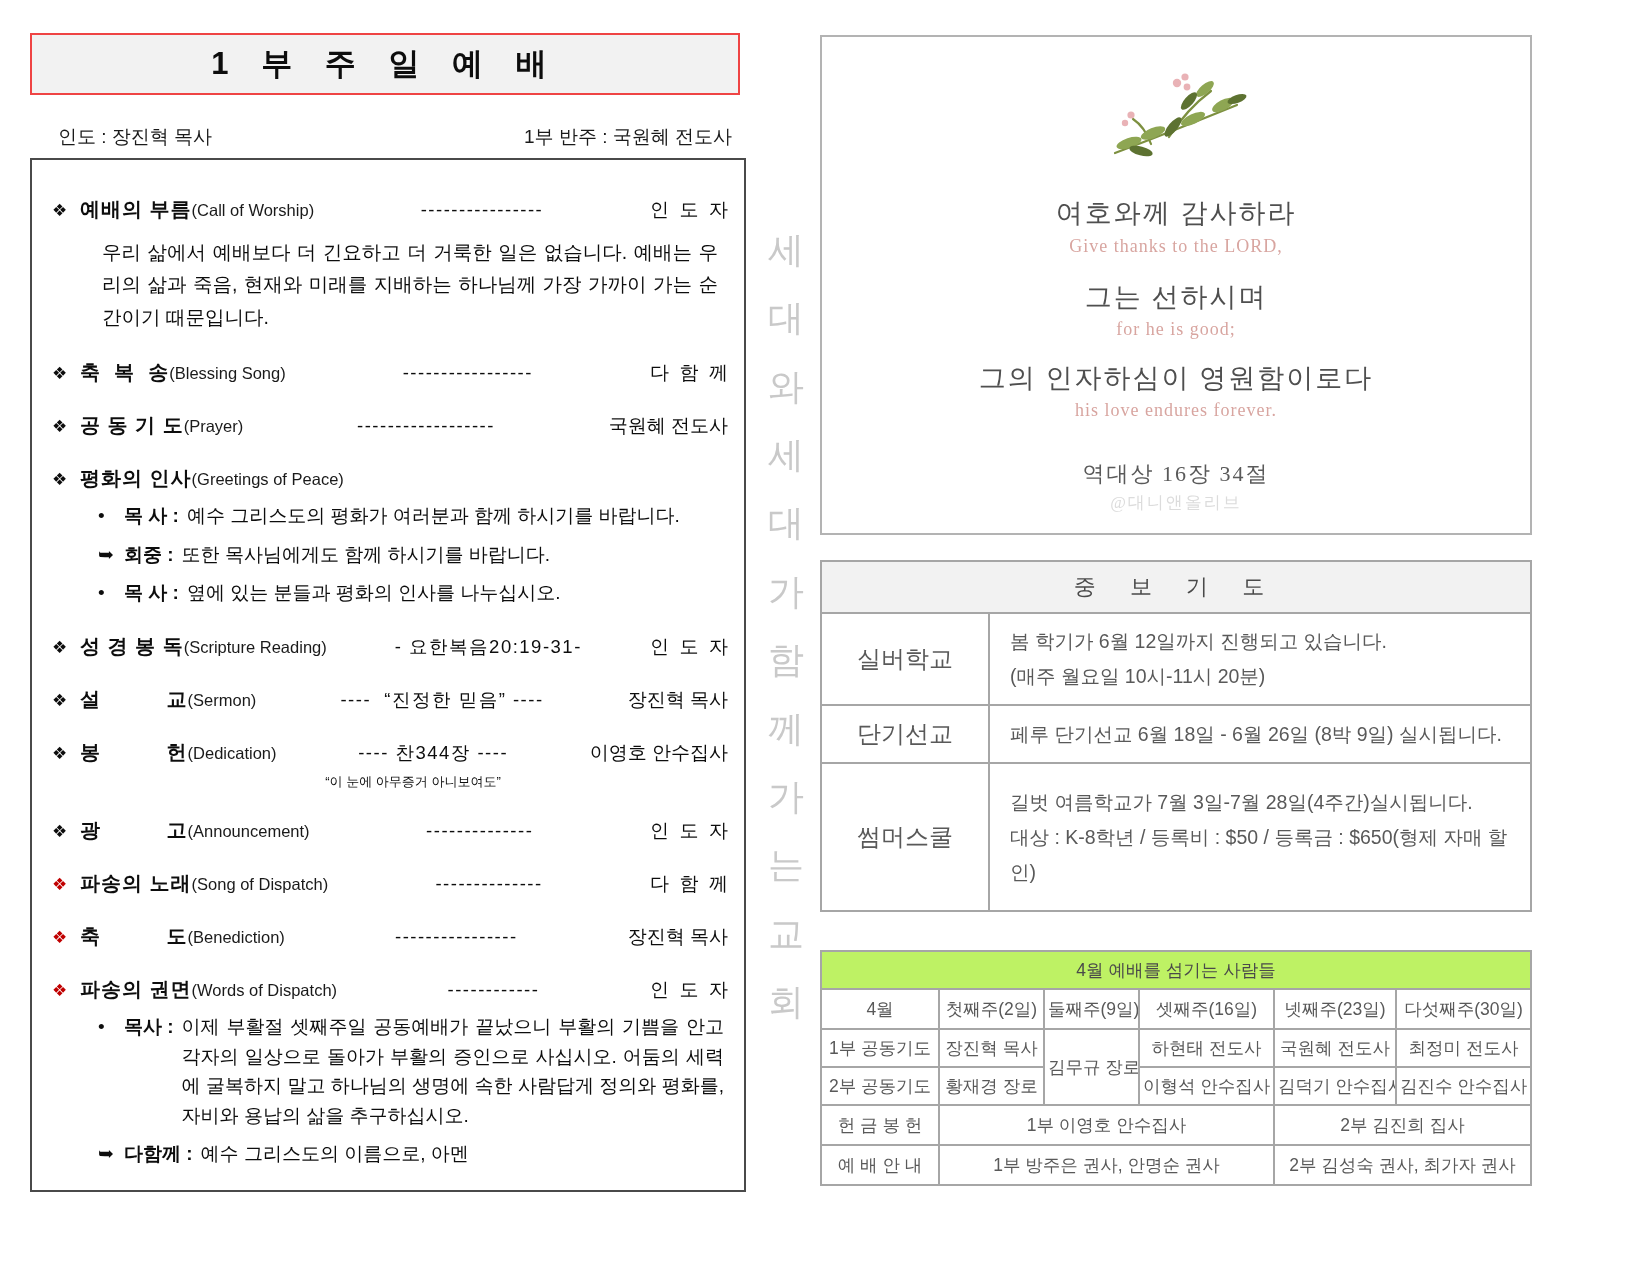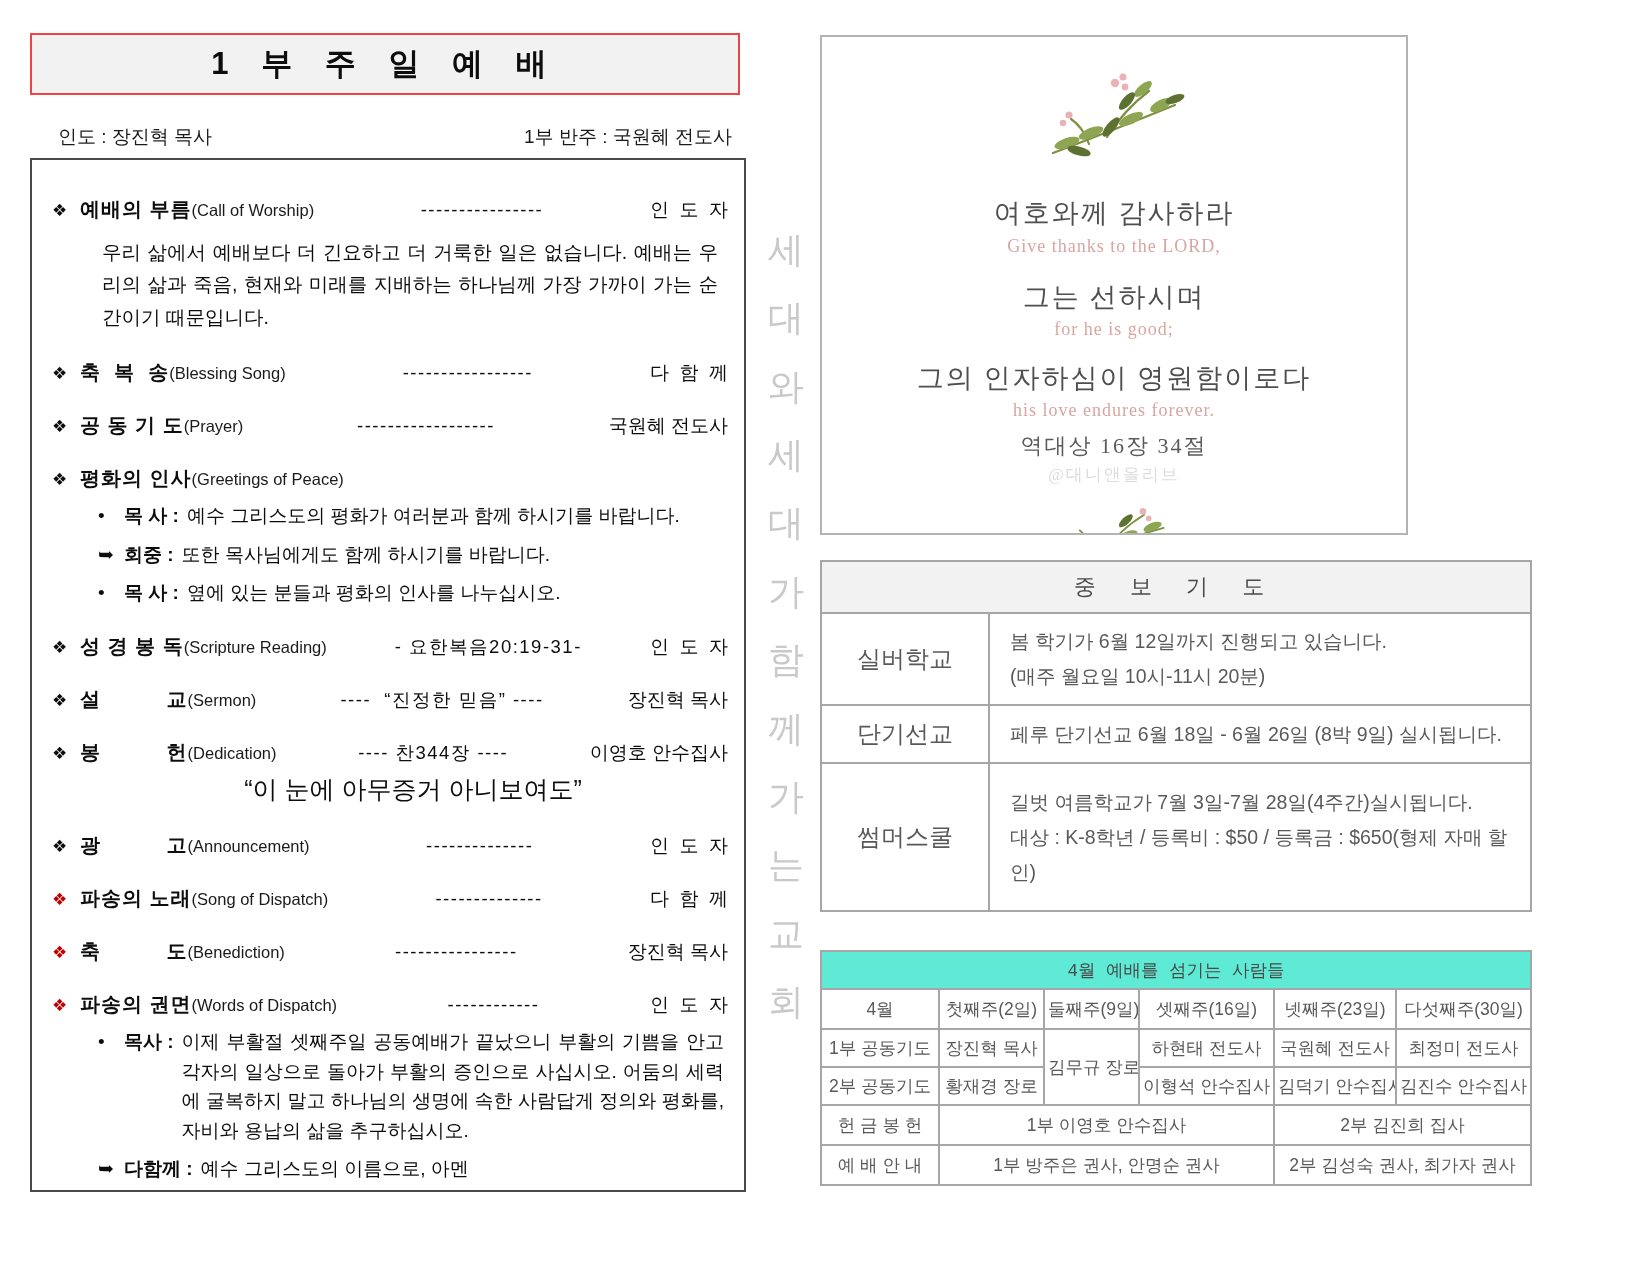--- a/index.html
+++ b/index.html
@@ -23,46 +23,46 @@
   .w-line .ko{font-weight:bold;white-space:pre;letter-spacing:1px;color:#0d0d0d;}
   .w-line .en{font-size:16.5px;color:#1a1a1a;white-space:pre;}
   .w-line .mid{flex:1;text-align:center;white-space:pre;letter-spacing:1.5px;font-size:18.5px;color:#0d0d0d;}
   .w-line .who{white-space:pre;font-size:19px;color:#0d0d0d;flex:none;}
 
   .w-para{margin:13px 10px 0 50px;font-size:19.5px;line-height:1.66;text-align:justify;color:#0d0d0d;}
   .w-sub{display:flex;align-items:baseline;margin:9px 4px 0 46px;font-size:19px;line-height:1.55;color:#0d0d0d;}
   .w-sub .bullet{width:26px;flex:none;}
   .w-sub .sublabel{font-weight:bold;white-space:pre;margin-right:8px;flex:none;}
   .w-sub .subtext{flex:1;text-align:justify;}
-  .w-quote{margin-top:7px;text-align:center;padding-left:46px;font-size:25px;color:#0d0d0d;}
+  .w-quote{margin-top:7px;text-align:center;padding-left:46px;font-size:13px;color:#0d0d0d;}
 
   
   .v-motto{position:absolute;left:758px;top:232px;width:56px;height:788px;display:flex;flex-direction:column;
            justify-content:space-between;align-items:center;}
   .v-char{font-size:36px;color:#c9c9c9;line-height:1;}
 
   
-  .verse-card{position:absolute;left:820px;top:35px;width:588px;height:500px;box-sizing:border-box;
+  .verse-card{position:absolute;left:820px;top:35px;width:712px;height:500px;box-sizing:border-box;
               border:2px solid #b3b3b3;background:#ffffff;display:flex;flex-direction:column;align-items:center;
               font-family:"Liberation Serif","DejaVu Serif",serif;overflow:hidden;}
   .verse-ko{font-size:27px;color:#4f4f4f;letter-spacing:2px;}
   .verse-en{font-size:18px;color:#d8a5a0;letter-spacing:1px;}
   .verse-ref{font-size:22px;color:#5a5a5a;letter-spacing:2px;}
   .verse-wm{font-size:17px;color:#dcdcdc;letter-spacing:2px;}
 
   
   .gtable{border-collapse:collapse;width:100%;color:#595959;table-layout:fixed;}
   .gtable td{border:2px solid #a6a6a6;box-sizing:border-box;}
   .prayer-wrap{position:absolute;left:820px;top:560px;width:712px;}
   .p-title{background:#f2f2f2;text-align:center;font-size:22px;letter-spacing:14px;color:#4a4a4a;height:52px;}
   .p-label{text-align:center;font-size:24px;vertical-align:middle;}
   .p-content{padding:10px 20px;font-size:19.5px;line-height:1.8;vertical-align:middle;text-align:left;}
 
   .april-wrap{position:absolute;left:820px;top:950px;width:712px;}
-  .a-title{background:#5eead4;text-align:center;font-size:19px;color:#4a4a4a;height:38px;font-family:Liberation Mono, monospace;}
+  .a-title{background:#bef264;text-align:center;font-size:19px;color:#4a4a4a;height:38px;}
   .april-wrap td{text-align:center;vertical-align:middle;font-size:17.5px;height:38px;padding:2px 3px;
                  overflow:hidden;white-space:nowrap;}
 </style>
 </head>
 <body>
 
 <div class="page">
 
   <div class="title-box">
     <span class="t">1 부 주 일 예 배</span>
@@ -223,21 +223,21 @@
         <circle cx="30" cy="44" r="3.6"></circle>
           <circle cx="24" cy="52" r="3.2"></circle>
       </g>
     </svg>
     <div class="verse-ko" style="margin-top:28px;">여호와께 감사하라</div>
     <div class="verse-en" style="margin-top:5px;">Give thanks to the LORD,</div>
     <div class="verse-ko" style="margin-top:22px;">그는 선하시며</div>
     <div class="verse-en" style="margin-top:4px;">for he is good;</div>
     <div class="verse-ko" style="margin-top:20px;">그의 인자하심이 영원함이로다</div>
     <div class="verse-en" style="margin-top:4px;">his love endures forever.</div>
-    <div class="verse-ref" style="margin-top:10px;">역대상 16장 34절</div>
+    <div class="verse-ref" style="margin-top:38px;">역대상 16장 34절</div>
     <div class="verse-wm" style="margin-top:2px;">@대니앤올리브</div>
     <svg width="120" height="80" viewBox="0 0 150 96" style="margin-top:8px;flex:none;transform:rotate(6deg);">
       <g fill="none" stroke="#7d9040" stroke-width="2.2" stroke-linecap="round">
         <path d="M14 82 Q72 60 136 34"></path>
         <path d="M68 66 Q86 38 110 20"></path>
         <path d="M50 73 Q44 56 32 48"></path>
       </g>
       <g fill="#8ea653">
         <ellipse cx="28" cy="72" rx="13" ry="5" transform="rotate(-18 28 72)"></ellipse>
         <ellipse cx="52" cy="62" rx="13" ry="5" transform="rotate(-22 52 62)"></ellipse>

